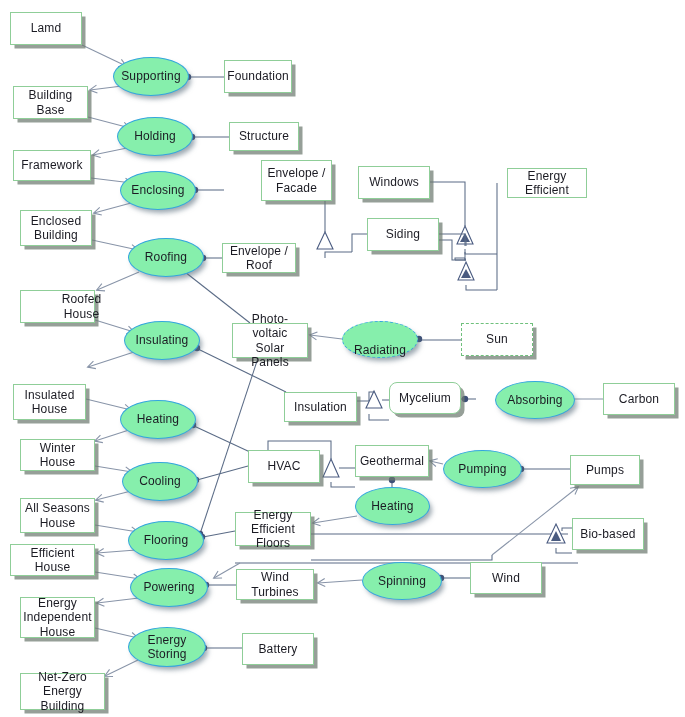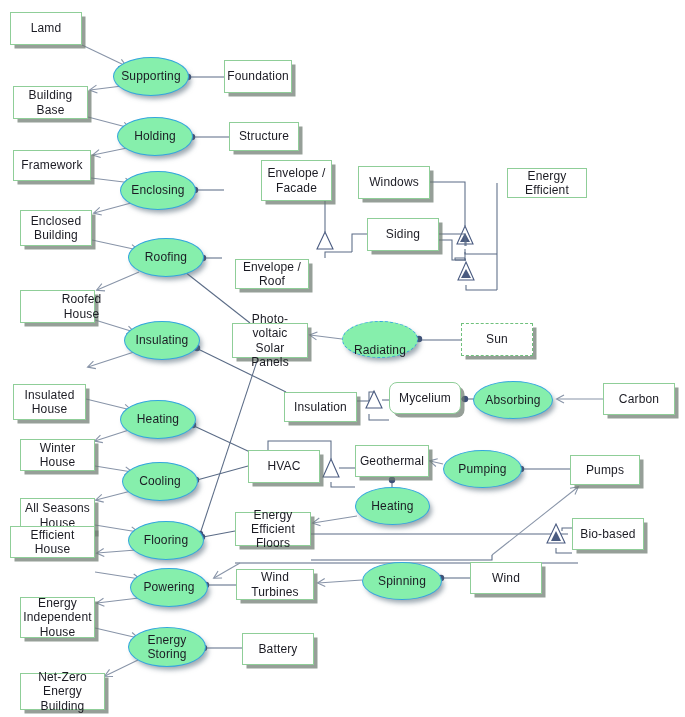--- a/index.html
+++ b/index.html
@@ -304,21 +304,21 @@
         <span class="lbl">Insulated
 House</span>
       </div>
       <div class="node box" style="left: 20px; top: 439px; width: 75px; height: 32px;">
         <span class="lbl">Winter House</span>
       </div>
       <div class="node box" style="left: 20px; top: 498px; width: 75px; height: 35px;">
         <span class="lbl">All Seasons
 House</span>
       </div>
-      <div class="node box" style="left: 10px; top: 526px; width: 85px; height: 32px;">
+      <div class="node box" style="left: 10px; top: 544px; width: 85px; height: 32px;">
         <span class="lbl">Efficient House</span>
       </div>
       <div class="node box" style="left: 20px; top: 597px; width: 75px; height: 41px;">
         <span class="lbl">Energy
 Independent
 House</span>
       </div>
       <div class="node box" style="left: 20px; top: 673px; width: 85px; height: 37px;">
         <span class="lbl">Net-Zero
 Energy Building</span>
@@ -326,21 +326,21 @@
       <div class="node box" style="left: 224px; top: 60px; width: 68px; height: 33px;">
         <span class="lbl">Foundation</span>
       </div>
       <div class="node box" style="left: 229px; top: 122px; width: 70px; height: 29px;">
         <span class="lbl">Structure</span>
       </div>
       <div class="node box" style="left: 224px; top: 160px; width: 71px; height: 41px; margin-left: 37px;">
         <span class="lbl">Envelope /
 Facade</span>
       </div>
-      <div class="node box" style="left: 235px; top: 243px; width: 74px; height: 30px; margin-top: 16px;">
+      <div class="node box" style="left: 222px; top: 243px; width: 74px; height: 30px;">
         <span class="lbl">Envelope / Roof</span>
       </div>
       <div class="node box" style="left: 358px; top: 166px; width: 72px; height: 33px;">
         <span class="lbl">Windows</span>
       </div>
       <div class="node box" style="left: 367px; top: 218px; width: 72px; height: 33px;">
         <span class="lbl">Siding</span>
       </div>
       <div class="node box flat" style="left: 507px; top: 168px; width: 80px; height: 30px;">
         <span class="lbl">Energy Efficient</span>
@@ -413,21 +413,21 @@
       <div class="node ell" style="left: 130px; top: 568px; width: 78px; height: 39px;">
         <span class="lbl">Powering</span>
       </div>
       <div class="node ell" style="left: 128px; top: 627px; width: 78px; height: 40px;">
         <span class="lbl">Energy
 Storing</span>
       </div>
       <div class="node ell dashed" style="left: 342px; top: 321px; width: 76px; height: 37px; align-items: flex-end;">
         <span class="lbl">Radiating</span>
       </div>
-      <div class="node ell" style="left: 473px; top: 381px; width: 80px; height: 38px;">
+      <div class="node ell" style="left: 495px; top: 381px; width: 80px; height: 38px;">
         <span class="lbl">Absorbing</span>
       </div>
       <div class="node ell" style="left: 443px; top: 450px; width: 79px; height: 38px;">
         <span class="lbl">Pumping</span>
       </div>
       <div class="node ell" style="left: 355px; top: 487px; width: 75px; height: 38px;">
         <span class="lbl">Heating</span>
       </div>
       <div class="node ell" style="left: 362px; top: 562px; width: 80px; height: 38px;">
         <span class="lbl">Spinning</span>

